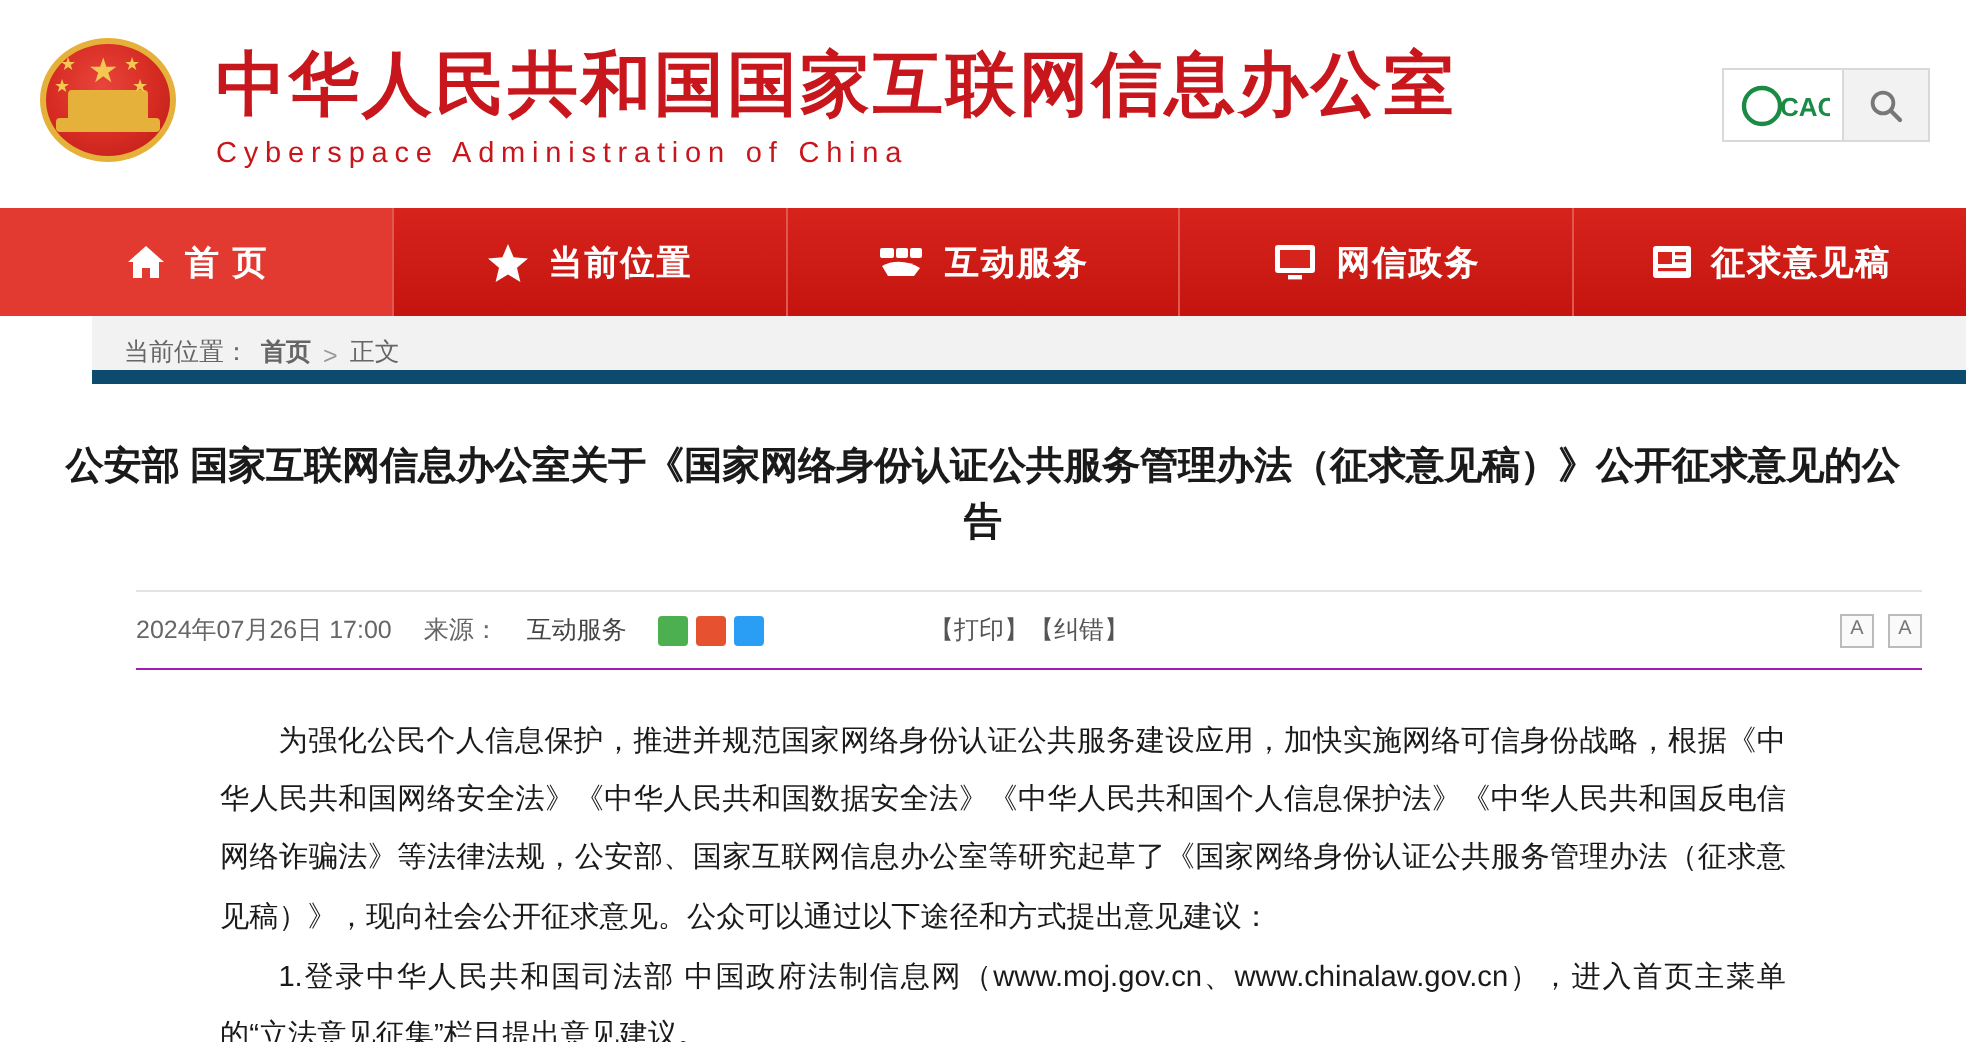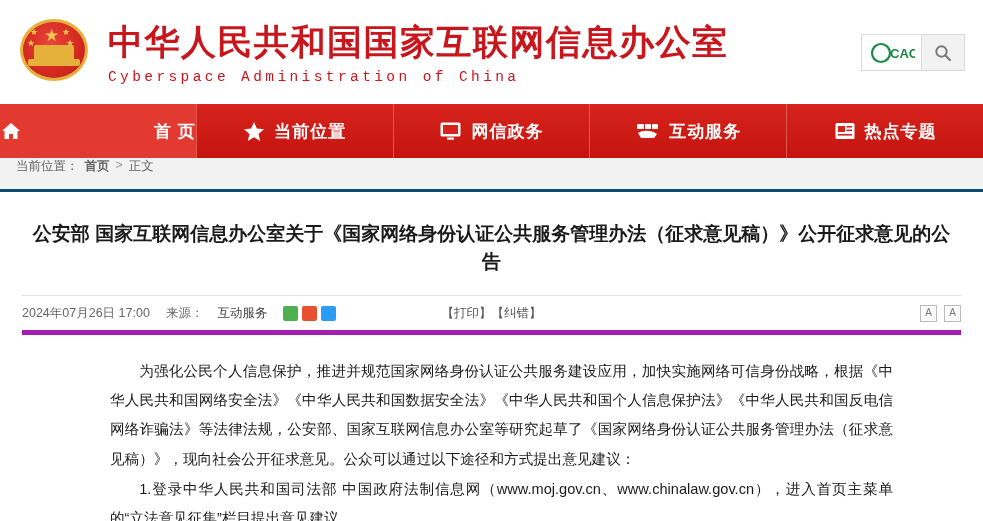--- a/index.html
+++ b/index.html
@@ -72,21 +72,21 @@
     letter-spacing: 1.5px;
     line-height: 1.15;
     font-family: "Liberation Serif", serif;
     white-space: nowrap;
   }
   .title-en {
     color: #c8161d;
     font-size: 14.5px;
     letter-spacing: 3.4px;
     margin-top: 5px;
-    font-family: Liberation Mono, monospace;
+    font-family: Liberation Sans, sans-serif;
     white-space: nowrap;
   }
 
   .search-area {
     position: absolute;
     right: 18px;
     top: 34px;
     display: flex;
     align-items: center;
     height: 37px;
@@ -142,58 +142,60 @@
     gap: 9px;
     color: #fff;
     font-size: 17px;
     font-weight: bold;
     letter-spacing: 1px;
     border-right: 1px solid #e0584f;
     cursor: pointer;
     font-family: "Liberation Sans", sans-serif;
   }
   .nav-item:last-child { border-right: none; }
-  .nav-item.active { background: #e23a31; justify-content: space-between; }
+  .nav-item.active { background: #e23a31; }
   .nav-icon { display: flex; align-items: center; }
 
   
   .breadcrumb {
     height: 34px;
     background: #f2f2f2;
     display: flex;
-    align-items: flex-start;
+    align-items: flex-end;
     padding: 0 16px;
     font-size: 12.5px;
     color: #666;
     gap: 6px;
-    border-bottom: 3px solid #0c4a6e;
+    border-bottom: 7px solid #0c4a6e;
+    margin-left: 46px;
   }
   .breadcrumb .sep { color: #999; }
   .breadcrumb a { color: #666; text-decoration: none; font-weight: bold; }
 
   
   .article { padding: 0 22px; }
   .art-title {
     font-size: 19px;
     font-weight: bold;
     color: #1a1a1a;
     text-align: center;
     line-height: 1.45;
     padding: 28px 4px 20px;
     font-family: "Liberation Sans", sans-serif;
   }
   .meta-bar {
     display: flex;
     align-items: center;
     border-top: 1px solid #e3e3e3;
-    border-bottom: 5px solid #a21caf;
+    border-bottom: 1px solid #a21caf;
     height: 40px;
     font-size: 12.5px;
     color: #666;
     position: relative;
+    margin-left: 46px;
   }
   .meta-left { display: flex; align-items: center; gap: 16px; }
   .meta-source { color: #666; }
   .meta-source .src-val { color: #444; margin-left: 14px; }
   .share-icons { display: flex; gap: 4px; align-items: center; }
   .share-ico {
     width: 15px; height: 15px;
     border-radius: 2px;
     display: inline-block;
   }
@@ -280,50 +282,50 @@
   <div class="nav-item">
     <span class="nav-icon">
       <svg width="22" height="21" viewBox="0 0 22 21">
           <path d="M11 1 L13.8 7.6 L21 8.2 L15.5 12.9 L17.2 20 L11 16.2 L4.8 20 L6.5 12.9 L1 8.2 L8.2 7.6 Z" fill="#fff"></path>
         </svg>
     </span>
     <span>当前位置</span>
   </div>
   <div class="nav-item">
     <span class="nav-icon">
-      <svg width="23" height="20" viewBox="0 0 23 20">
-          <rect x="1.5" y="1.5" width="20" height="14" rx="1.5" fill="#fff"></rect>
-          <rect x="4" y="4" width="15" height="9" fill="#d6231c"></rect>
-          <rect x="8" y="16.5" width="7" height="2.2" fill="#fff"></rect>
-        </svg>
-    </span>
-    <span>网信政务</span>
-  </div>
-  <div class="nav-item">
-    <span class="nav-icon">
       <svg width="25" height="20" viewBox="0 0 25 20">
           <rect x="2" y="3" width="7" height="5" rx="1" fill="#fff"></rect>
           <rect x="10" y="3" width="6" height="5" rx="1" fill="#fff"></rect>
           <rect x="17" y="3" width="6" height="5" rx="1" fill="#fff"></rect>
           <path d="M3 12 C8 9, 16 9, 22 13 L19 17 L6 17 Z" fill="#fff"></path>
         </svg>
     </span>
     <span>互动服务</span>
+  </div>
+  <div class="nav-item">
+    <span class="nav-icon">
+      <svg width="23" height="20" viewBox="0 0 23 20">
+          <rect x="1.5" y="1.5" width="20" height="14" rx="1.5" fill="#fff"></rect>
+          <rect x="4" y="4" width="15" height="9" fill="#d6231c"></rect>
+          <rect x="8" y="16.5" width="7" height="2.2" fill="#fff"></rect>
+        </svg>
+    </span>
+    <span>网信政务</span>
   </div>
   <div class="nav-item">
     <span class="nav-icon">
       <svg width="22" height="20" viewBox="0 0 22 20">
           <rect x="1.5" y="2" width="19" height="16" rx="1.5" fill="#fff"></rect>
           <rect x="4" y="5" width="7" height="6" fill="#d6231c"></rect>
           <rect x="12.5" y="5" width="5.5" height="1.6" fill="#d6231c"></rect>
           <rect x="12.5" y="8.5" width="5.5" height="1.6" fill="#d6231c"></rect>
           <rect x="4" y="13" width="14" height="1.6" fill="#d6231c"></rect>
         </svg>
     </span>
-    <span>热点专题</span>
+    <span>征求意见稿</span>
   </div>
 </div>
 
 <div class="breadcrumb">
   <span>当前位置：</span>
   <a href="#">首页</a>
   <span class="sep">&gt;</span>
   <span>正文</span>
 </div>
 

